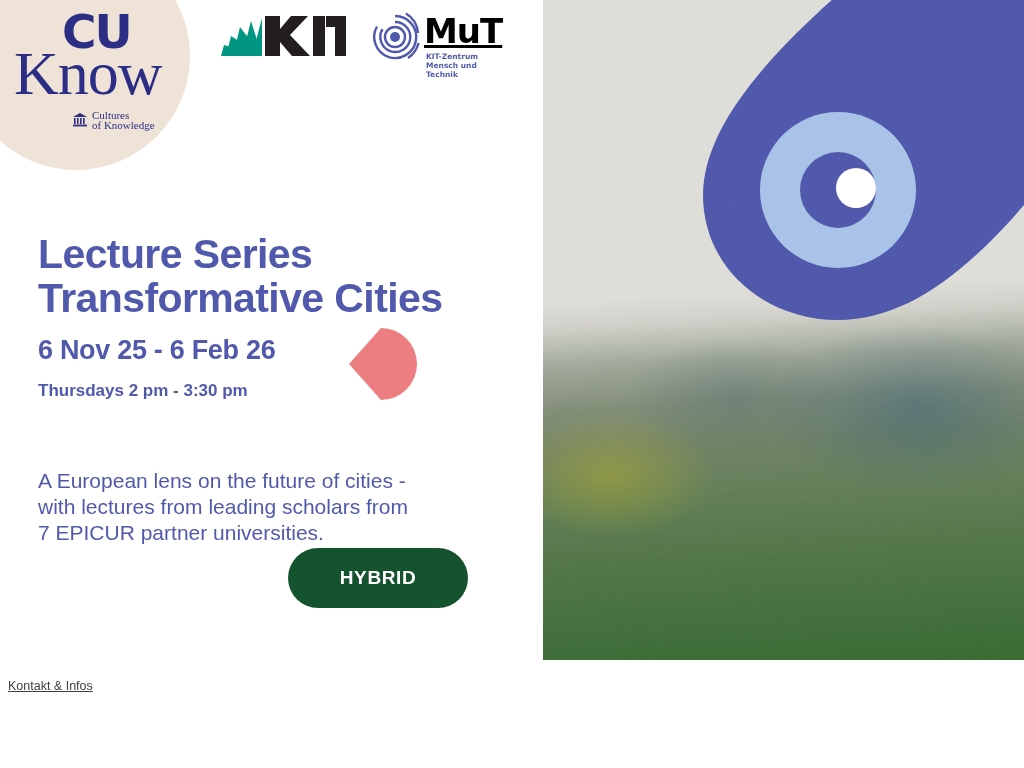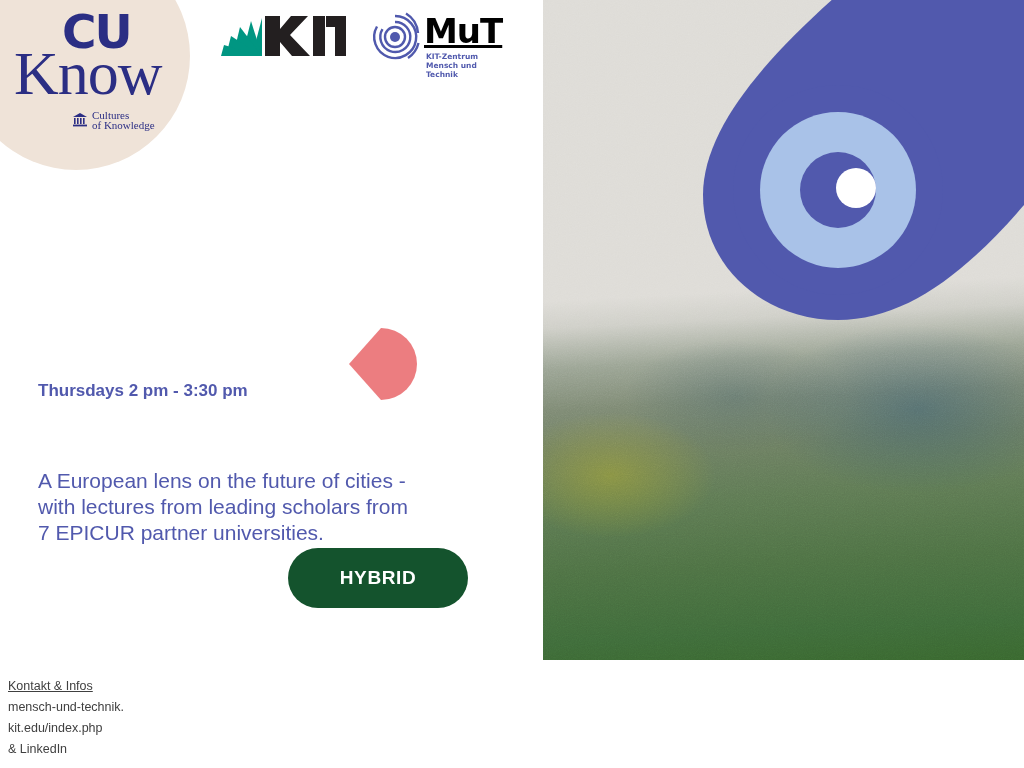--- a/index.html
+++ b/index.html
@@ -320,21 +320,24 @@
       <path d="M27 12 A15 15 0 1 1 14.5 19.2" fill="none" stroke="#5059AD" stroke-width="2.4"></path>
       <path d="M27 6 A21 21 0 1 1 9 16.5" fill="none" stroke="#5059AD" stroke-width="2.4"></path>
       <path d="M38 3.5 A25 25 0 0 1 50 23" fill="none" stroke="#5059AD" stroke-width="2.4"></path>
       <path d="M50.5 33 A25 25 0 0 1 40 48" fill="none" stroke="#5059AD" stroke-width="2.4"></path>
     </svg>
     <div class="mut-word">MuT</div>
     <div class="mut-sub">KIT-Zentrum
 Mensch und Technik</div>
   </div>
 
-
+  <h1 class="headline">Lecture Series
+Transformative Cities</h1>
+
+  <div class="date-line">6 Nov 25 - 6 Feb 26</div>
   <div class="time-line">Thursdays 2 pm - 3:30 pm</div>
 
   <svg class="pacman" viewBox="0 0 72 72">
     <path d="M36 0 A36 36 0 1 1 36 72 L4 36 Z" fill="#EC7D80"></path>
   </svg>
 
   <p class="description">A European lens on the future of cities -
 with lectures from leading scholars from
 7 EPICUR partner universities.</p>
 
@@ -362,20 +365,17 @@
       <circle cx="295" cy="190" r="78" fill="#A9C2E8"></circle>
       <circle cx="295" cy="190" r="38" fill="#5159AD"></circle>
       <circle cx="313" cy="188" r="20" fill="#FFFFFF"></circle>
     </svg>
   </div>
 
   <div class="footer">
 
     <div class="contact-block">
       <span class="contact-head">Kontakt &amp; Infos</span>
-      <span class="contact-body">mensch-und-technik.
-kit.edu/index.php
-&amp; LinkedIn</span>
     </div>
 
   </div>
 
 </div>
 
 </body></html>

